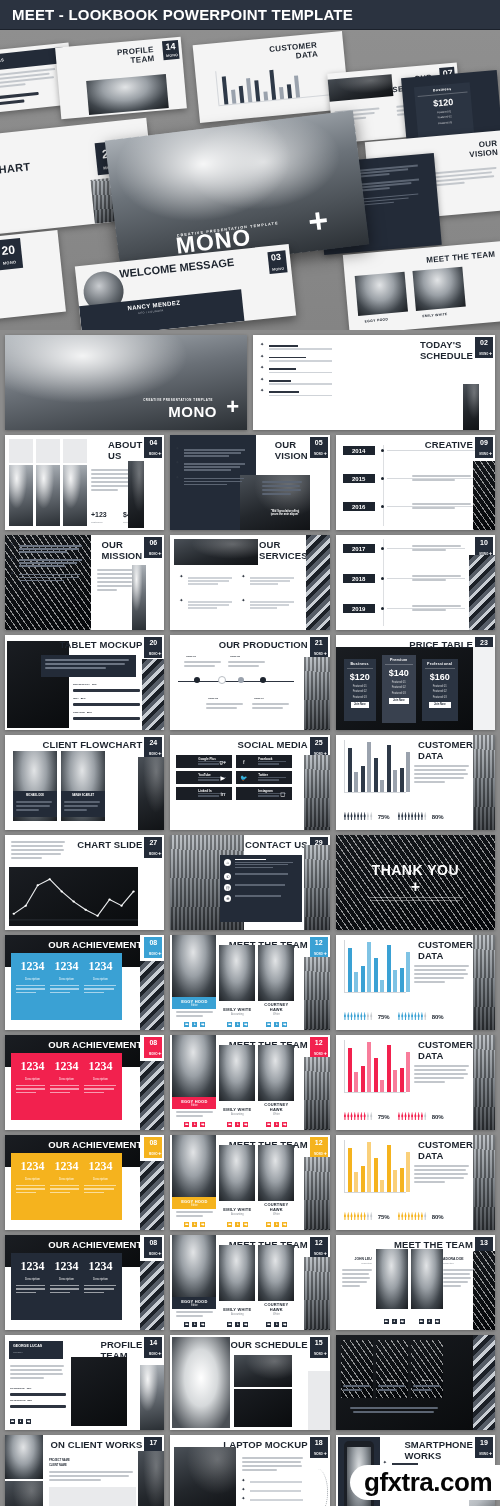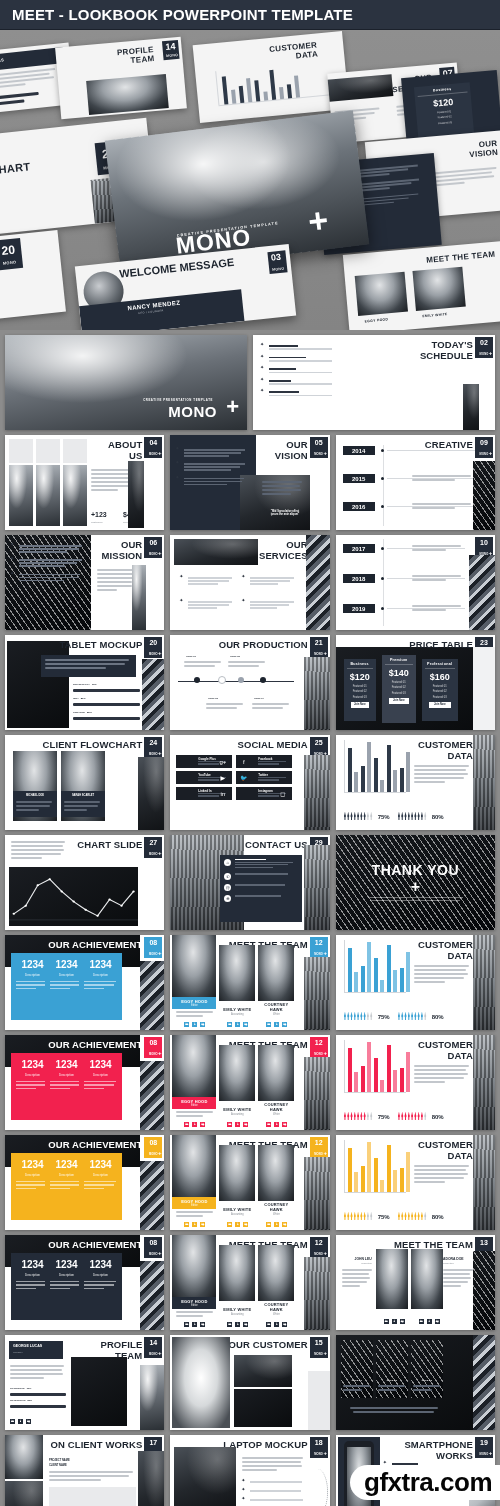--- a/index.html
+++ b/index.html
@@ -82,21 +82,21 @@
   }
 
   
   .band { position:relative; width:500px; background:#8c8c8c; padding:5px 0 0 0; }
   .row { display:flex; gap:6px; padding:0 5px 5px 5px; }
   .thumb {
     flex:1 1 0; height:95px; background:#fff; position:relative; overflow:hidden;
     box-shadow:0 1px 3px rgba(0,0,0,.3);
   }
   .t-title {
-    position:absolute; right:22px; top:5px; text-align:right;
+    position:absolute; right:22px; top:5px; text-align:left;
     font-size:9.5px; font-weight:bold; color:#1d242e; line-height:1.12;
     letter-spacing:.1px; white-space:pre-line;
   }
   .t-badge {
     position:absolute; right:2px; top:2px; width:18px; height:21px;
     background:#232b38; color:#fff; display:flex; flex-direction:column;
     justify-content:space-between; align-items:center; padding:2px 0 2px 0;
   }
   .t-badge .n { font-size:7px; font-weight:bold; line-height:1; }
   .t-badge .m { font-size:2.6px; font-weight:bold; letter-spacing:.2px; position:relative; }
@@ -196,21 +196,21 @@
   .smicons s {
     width:5px; height:5px; background:#232b38; display:inline-block;
     font-size:3.6px; color:#fff; text-align:center; line-height:5px; font-style:normal;
   }
 
   
   .achv {
     position:absolute; top:18px; width:27%; bottom:10px;
     color:#fff; text-align:center; padding-top:6px;
   }
-  .achv .num { font-size:10px; font-weight:bold; }
+  .achv .num { font-size:12px; font-weight:bold;font-family:Liberation Serif, serif; }
   .achv .desc { font-size:3px; margin-top:3px; opacity:.9; }
   .achv .lns { margin:4px 5px 0 5px; }
   .achv .lns i { display:block; height:1.3px; background:rgba(255,255,255,.55); margin-bottom:2px; }
 
   .member { position:absolute; bottom:6px; text-align:center; }
   .member .mn { font-size:4px; font-weight:bold; color:#1d242e; letter-spacing:.2px; }
   .member .mr { font-size:2.6px; color:#8b9097; margin-top:1px; }
 
   .namebar { position:absolute; text-align:center; color:#fff; padding:2px 0; }
   .namebar .mn { font-size:4px; font-weight:bold; letter-spacing:.2px; }
@@ -1595,21 +1595,21 @@
       <div class="smicons" style="position:absolute;left:5px;bottom:6px;">
         <s>in</s>
           <s>t</s>
           <s>ig</s>
       </div>
       <div class="ph vdark" style="left:66px;top:22px;width:56px;bottom:4px;"></div>
       <div class="ph mount" style="right:0;top:30px;width:24px;bottom:0;"></div>
     </div>
 
     <div class="thumb">
-      <div class="t-title">OUR CUSTOMER</div>
+      <div class="t-title">OUR SCHEDULE</div>
       <div class="t-badge">
         <div class="n">15</div>
         <div class="m">MONO</div>
       </div>
       <div class="ph" style="left:2px;top:2px;width:58px;bottom:2px;background:radial-gradient(ellipse at 50% 45%, #ffffff 0%, #d6d9db 40%, #4a4f55 85%);"></div>
       <div class="ph dark" style="left:64px;top:20px;width:58px;height:32px;"></div>
       <div class="ph vdark" style="left:64px;top:54px;width:58px;height:38px;"></div>
       <div class="ph lightgray" style="right:0;top:36px;width:22px;bottom:0;"></div>
     </div>
 

